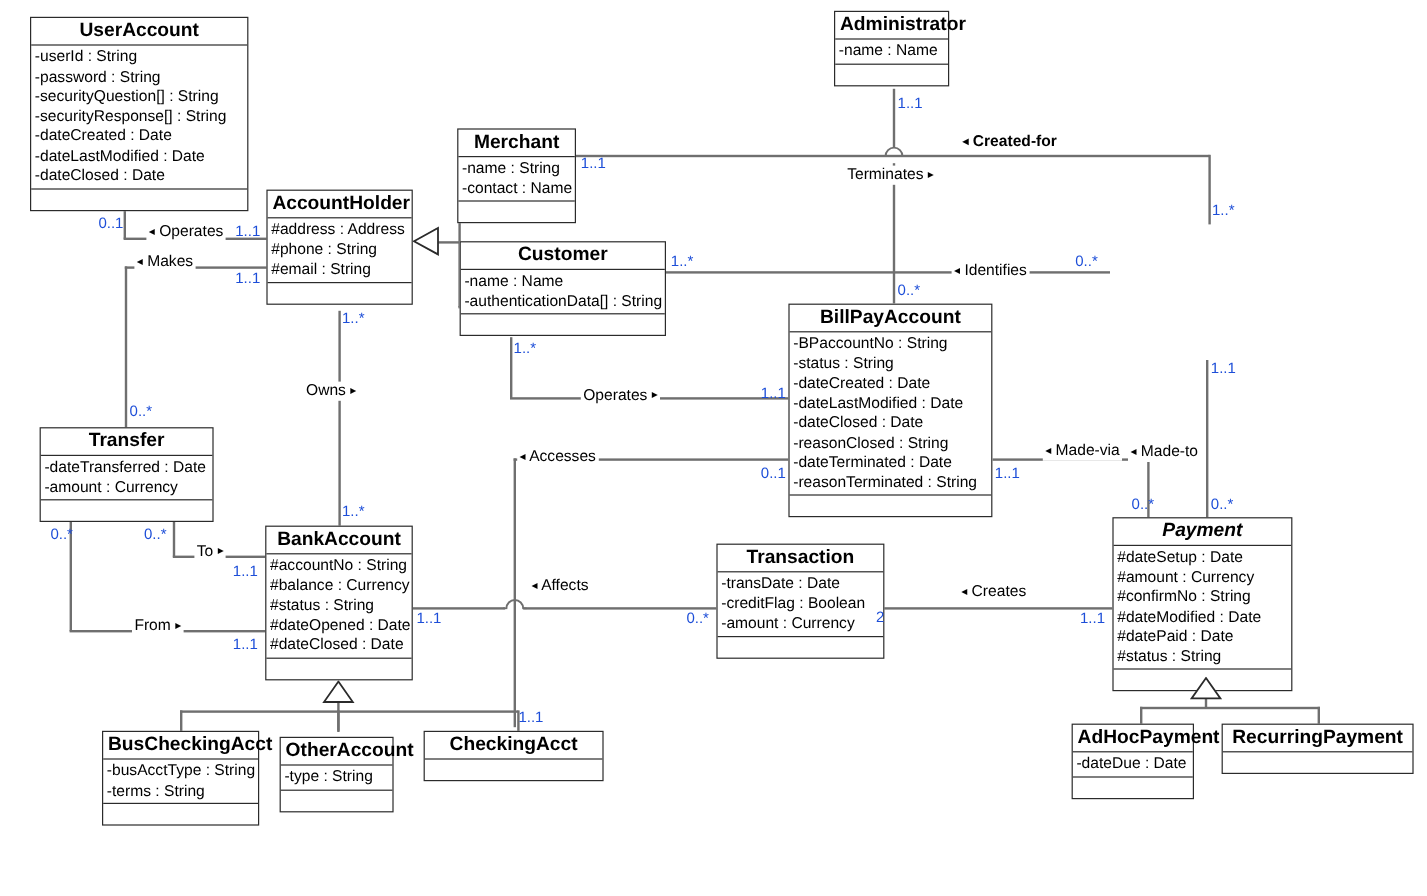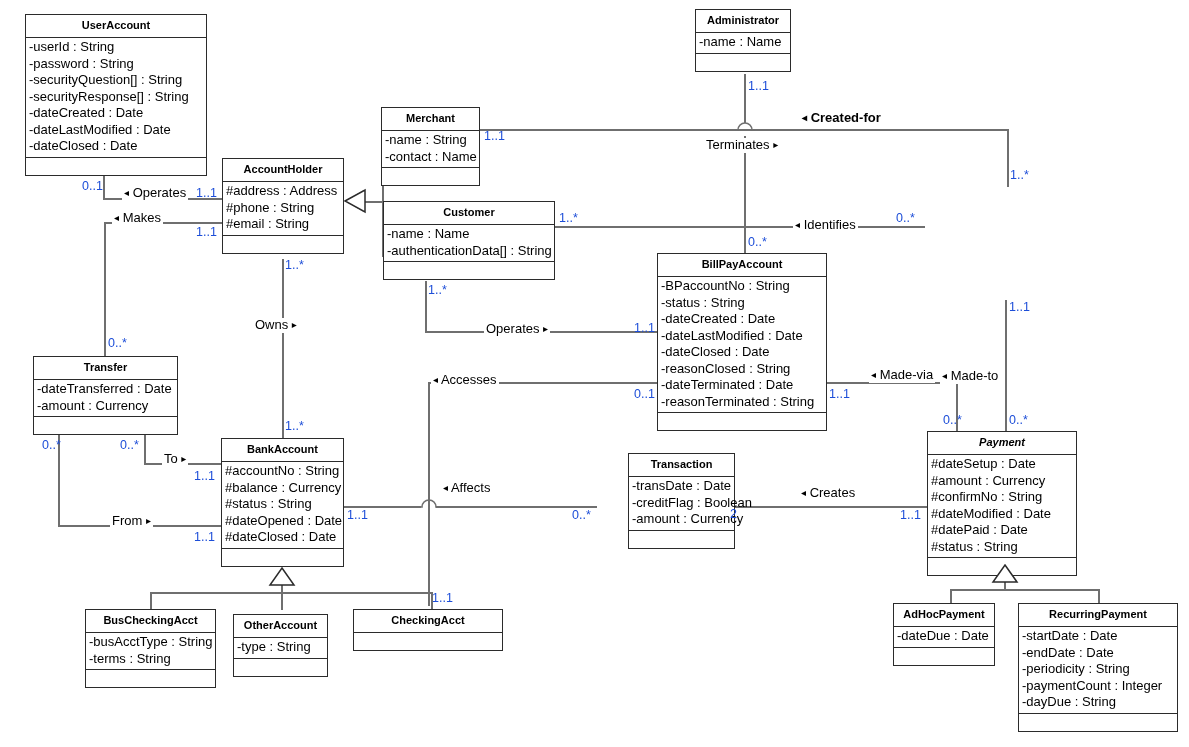--- a/index.html
+++ b/index.html
@@ -9,21 +9,21 @@
 
   
   .uml-class{
     position:absolute;
     box-sizing:border-box;
     border:1.5px solid #2b2b2b;
     background:#ffffff;
     z-index:5;
   }
   .uml-class .cls-name{
-    font-size:11px;
+    font-size:16px;
     font-weight:bold;
     text-align:center;
     color:#000;
     padding:3px 4px 4px 4px;
     line-height:15px;
     white-space:nowrap;
   }
   .uml-class.abstract .cls-name{font-style:italic;}
   .uml-class .cls-attrs{
     border-top:1.5px solid #2b2b2b;
@@ -231,21 +231,21 @@
     <div class="cls-attrs">
       <div class="attr">#accountNo : String</div>
       <div class="attr">#balance : Currency</div>
       <div class="attr">#status : String</div>
       <div class="attr">#dateOpened : Date</div>
       <div class="attr">#dateClosed : Date</div>
     </div>
     <div class="cls-ops"></div>
   </div>
 
-  <div class="uml-class" style="left:628px;top:453px;width:107px;">
+  <div class="uml-class" style="left:597px;top:453px;width:140px;">
     <div class="cls-name">Transaction</div>
     <div class="cls-attrs">
       <div class="attr">-transDate : Date</div>
       <div class="attr">-creditFlag : Boolean</div>
       <div class="attr">-amount : Currency</div>
     </div>
     <div class="cls-ops"></div>
   </div>
 
   <div class="uml-class abstract" style="left:927px;top:431px;width:150px;">
@@ -286,27 +286,20 @@
   <div class="uml-class" style="left:893px;top:603px;width:102px;">
     <div class="cls-name">AdHocPayment</div>
     <div class="cls-attrs">
       <div class="attr">-dateDue : Date</div>
     </div>
     <div class="cls-ops"></div>
   </div>
 
   <div class="uml-class" style="left:1018px;top:603px;width:160px;">
     <div class="cls-name">RecurringPayment</div>
-    <div class="cls-attrs">
-      <div class="attr">-startDate : Date</div>
-      <div class="attr">-endDate : Date</div>
-      <div class="attr">-periodicity : String</div>
-      <div class="attr">-paymentCount : Integer</div>
-      <div class="attr">-dayDue : String</div>
-    </div>
     <div class="cls-ops"></div>
   </div>
 
   <div class="assoc" style="left:122px;top:186px;">
     <span class="tri">◂</span>
     <span>Operates</span>
   </div>
   <div class="assoc" style="left:112px;top:211px;">
     <span class="tri">◂</span>
     <span>Makes</span>

